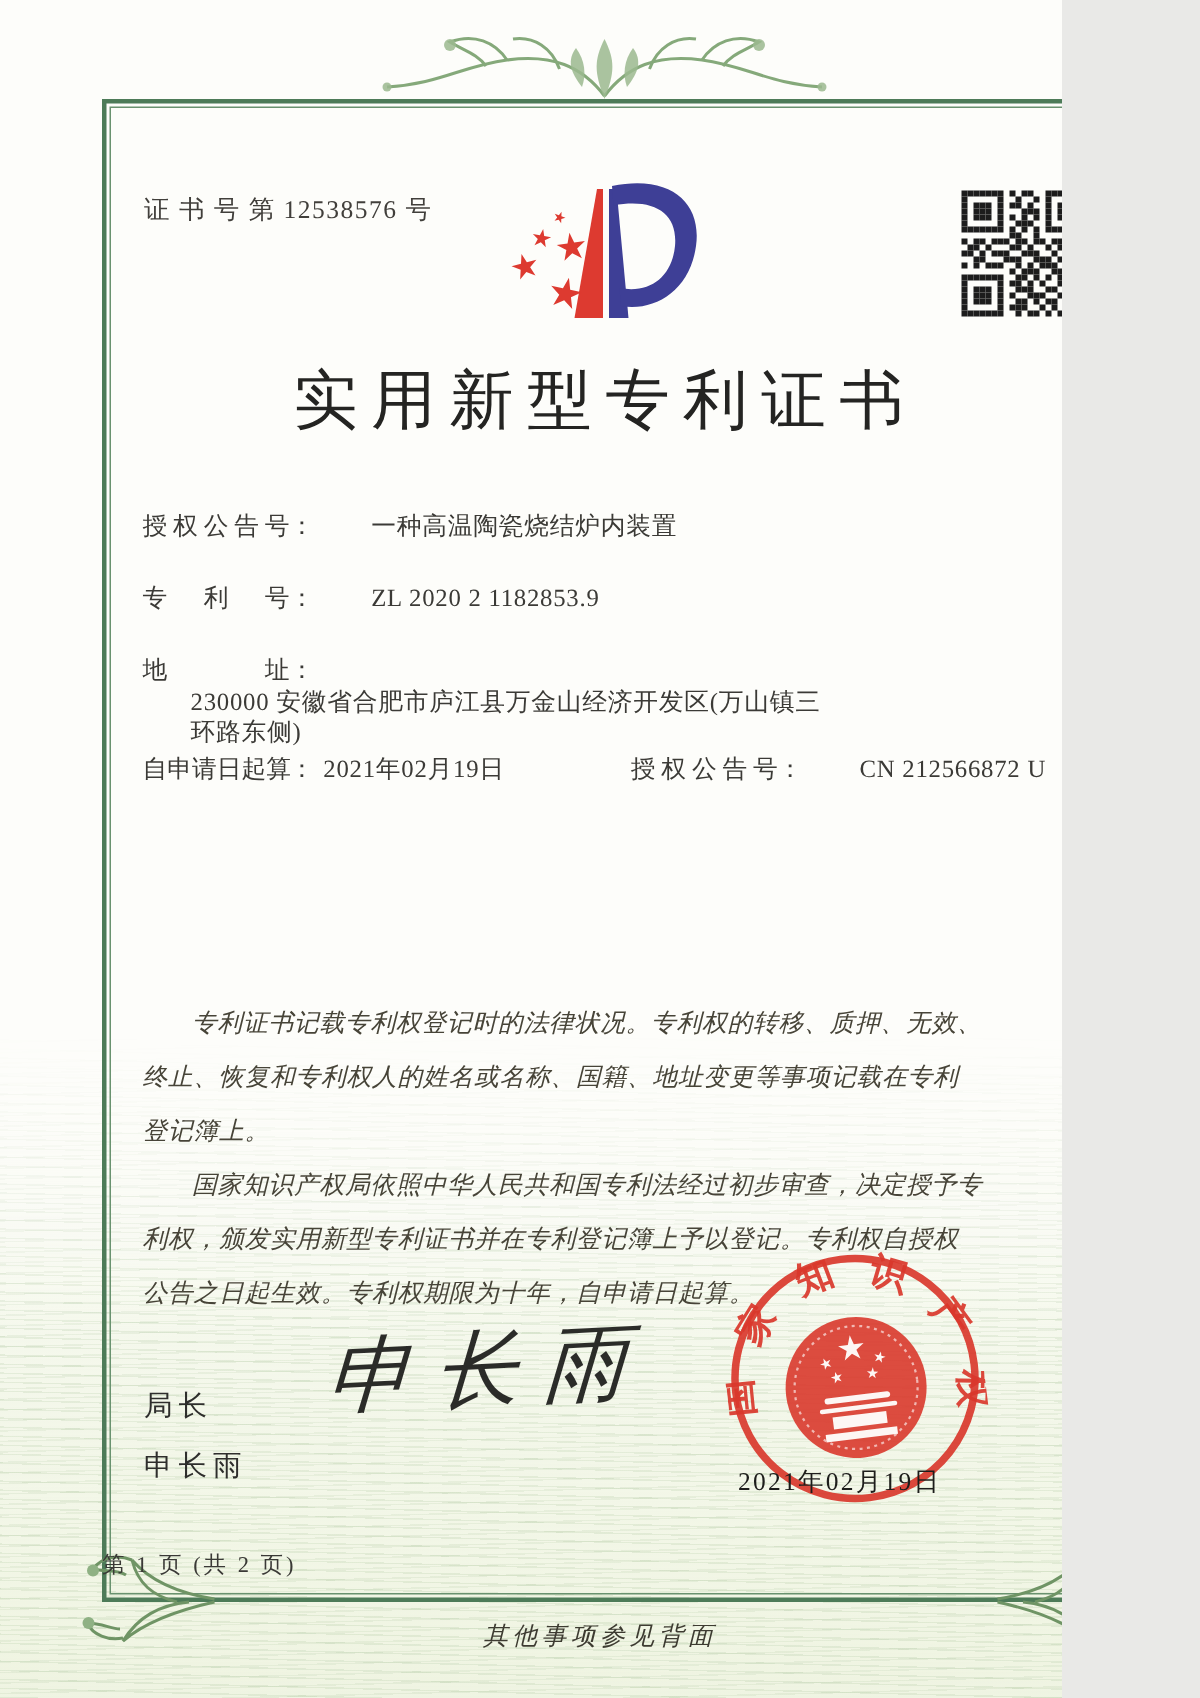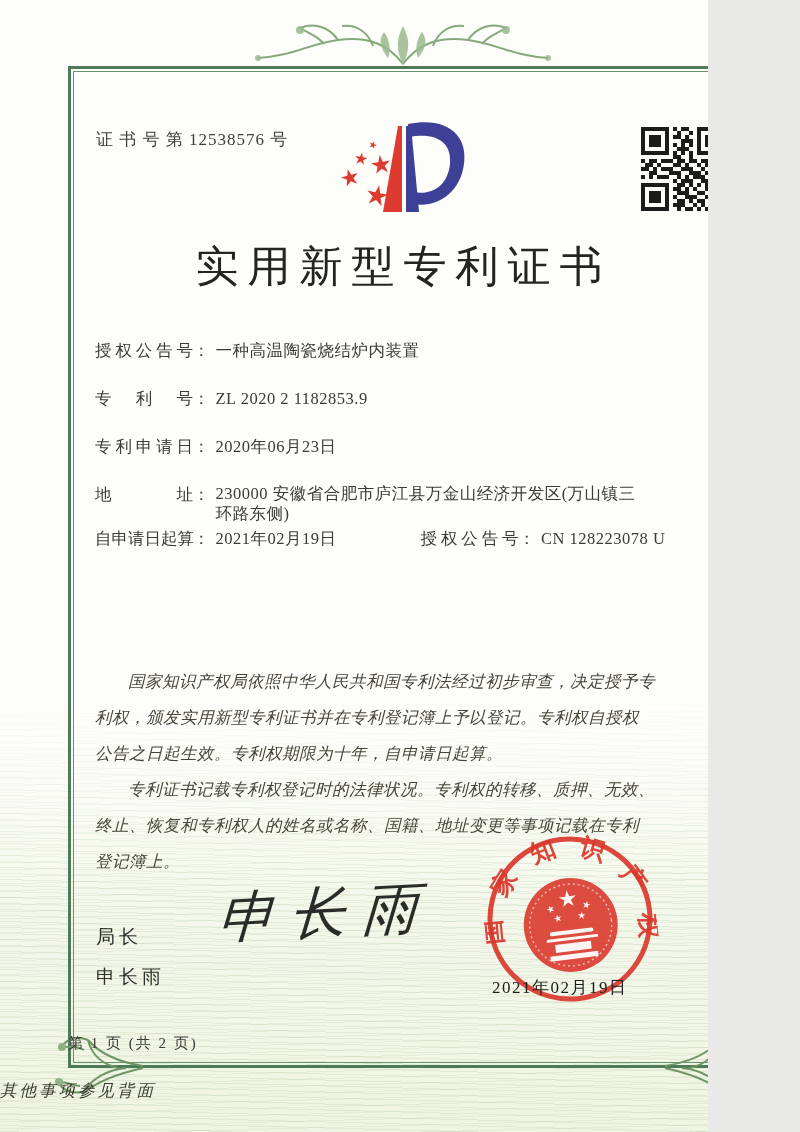--- a/index.html
+++ b/index.html
@@ -27,41 +27,41 @@
   #qr{position:absolute;left:641px;top:127px;display:grid;grid-template-columns:repeat(21,4px);grid-auto-rows:4px;z-index:2;}
   #qr .qm{background:#1c1c1c;}
 
   #title{position:absolute;left:68px;width:671px;top:238px;text-align:center;font-size:43px;font-weight:normal;
     color:#242422;letter-spacing:9px;z-index:2;}
 
   #fields{position:absolute;left:95px;top:340px;width:580px;font-size:16.5px;color:#3b3a36;z-index:2;}
   .field-row{line-height:22px;margin-bottom:26px;white-space:nowrap;}
   .flabel{display:inline-block;width:98px;text-align:justify;text-align-last:justify;vertical-align:top;}
   .fcolon{display:inline-block;vertical-align:top;margin-right:6px;}
-  .fvalue{display:inline-block;vertical-align:top;letter-spacing:.5px;}
+  .fvalue{display:inline-block;vertical-align:top;letter-spacing:.5px;margin-left:32px;}
   .field-row.addr{white-space:normal;margin-bottom:0;}
   .addr .fvalue{width:436px;line-height:20px;}
   .grant-row{margin-top:4px;white-space:nowrap;}
   .gvalue{display:inline-block;width:205px;vertical-align:top;letter-spacing:.5px;}
 
   #body-text{position:absolute;left:95px;top:664px;width:560px;z-index:2;
     font-size:16.5px;line-height:36px;color:#474438;font-style:italic;}
   #body-text p{margin:0;text-indent:2em;letter-spacing:.5px;}
 
   #director{position:absolute;left:96px;top:924px;z-index:2;color:#2e2e2c;font-size:19px;}
   #director .row{margin-bottom:14px;letter-spacing:4px;}
   #signature{position:absolute;left:218px;top:876px;z-index:2;font-size:56px;color:#1b1b19;
     font-style:italic;letter-spacing:16px;transform:rotate(-3deg) skewX(-6deg);opacity:.92;white-space:nowrap;}
 
   #seal{position:absolute;left:484px;top:833px;z-index:2;transform:rotate(-7deg);}
   #seal-date{position:absolute;left:492px;top:976px;z-index:3;font-size:17px;color:#1d1d1b;letter-spacing:1.5px;}
 
   #page-ind{position:absolute;left:68px;width:671px;top:1034px;text-align:left;font-size:15px;
     color:#3a3936;letter-spacing:2px;z-index:2;}
-  #footer-note{position:absolute;left:0;width:800px;top:1080px;text-align:left;font-size:16.5px;
+  #footer-note{position:absolute;left:0;width:800px;top:1080px;text-align:center;font-size:16.5px;
     color:#3d3b31;font-style:italic;letter-spacing:3px;z-index:2;}
 </style>
 </head>
 <body>
 
 <div id="page">
 
   <div id="texture"></div>
 
   <div id="frame">
@@ -577,34 +577,31 @@
 
   <div id="title">实用新型专利证书</div>
 
   <div id="fields">
     <div class="field-row">
       <span class="flabel">授权公告号</span><span class="fcolon">：</span><span class="fvalue">一种高温陶瓷烧结炉内装置</span>
     </div>
     <div class="field-row">
       <span class="flabel">专利号</span><span class="fcolon">：</span><span class="fvalue">ZL 2020 2 1182853.9</span>
     </div>
-    <div class="field-row">
-      <span class="flabel">专利申请日</span><span class="fcolon">：</span><span class="fvalue">2020年06月23日</span>
-    </div>
     <div class="field-row addr">
       <span class="flabel">地址</span><span class="fcolon">：</span><span class="fvalue">230000 安徽省合肥市庐江县万金山经济开发区(万山镇三环路东侧)</span>
     </div>
     <div class="field-row grant-row">
-      <span class="flabel">自申请日起算</span><span class="fcolon">：</span><span class="gvalue">2021年02月19日</span><span class="flabel">授权公告号</span><span class="fcolon">：</span><span class="fvalue">CN 128223078 U</span>
+      <span class="flabel">自申请日起算</span><span class="fcolon">：</span><span class="gvalue">2021年02月19日</span><span class="flabel">授权公告号</span><span class="fcolon">：</span><span class="fvalue">CN 212566872 U</span>
     </div>
   </div>
 
   <div id="body-text">
+    <p>专利证书记载专利权登记时的法律状况。专利权的转移、质押、无效、终止、恢复和专利权人的姓名或名称、国籍、地址变更等事项记载在专利登记簿上。</p>
     <p>国家知识产权局依照中华人民共和国专利法经过初步审查，决定授予专利权，颁发实用新型专利证书并在专利登记簿上予以登记。专利权自授权公告之日起生效。专利权期限为十年，自申请日起算。</p>
-    <p>专利证书记载专利权登记时的法律状况。专利权的转移、质押、无效、终止、恢复和专利权人的姓名或名称、国籍、地址变更等事项记载在专利登记簿上。</p>
   </div>
 
   <div id="director">
     <div class="row">局长</div>
     <div class="row">申长雨</div>
   </div>
 
   <div id="signature">申长雨</div>
 
   <svg id="seal" width="172" height="172" viewBox="0 0 172 172">

